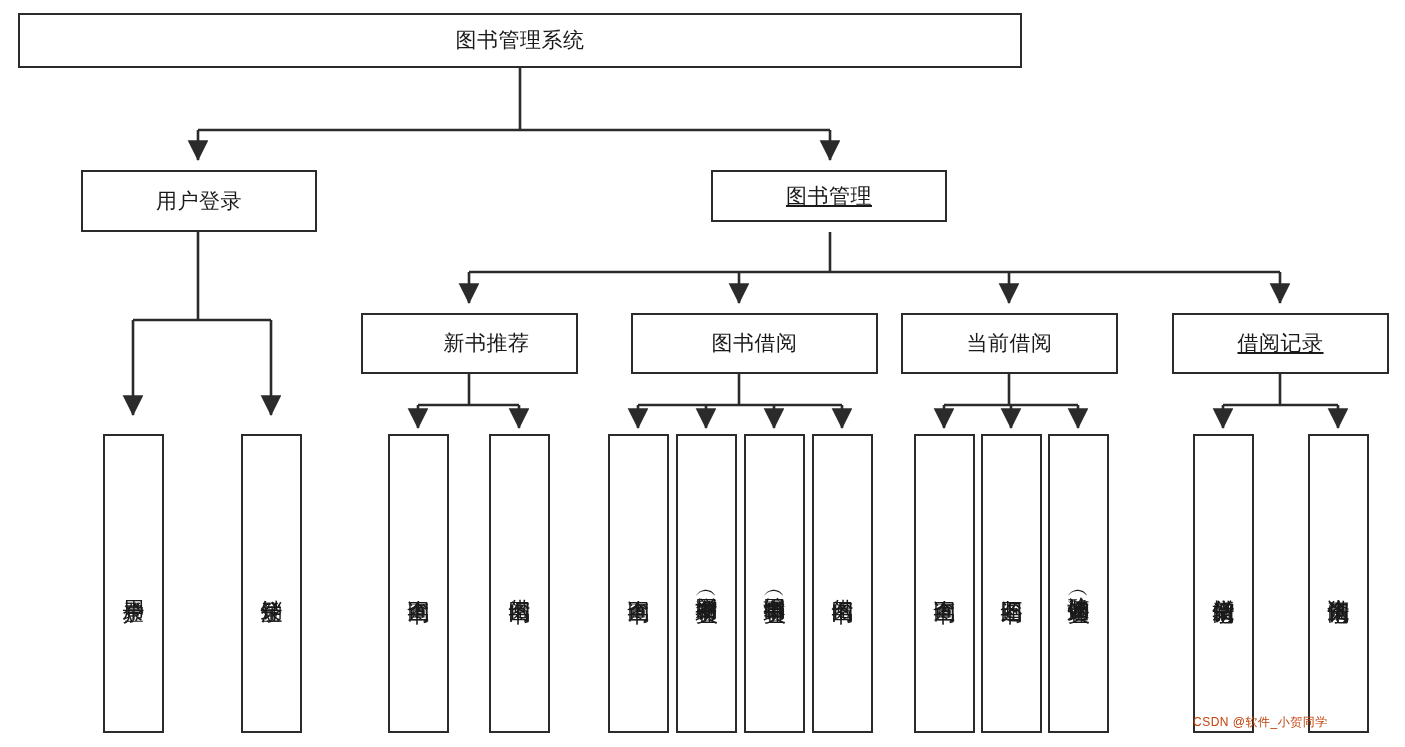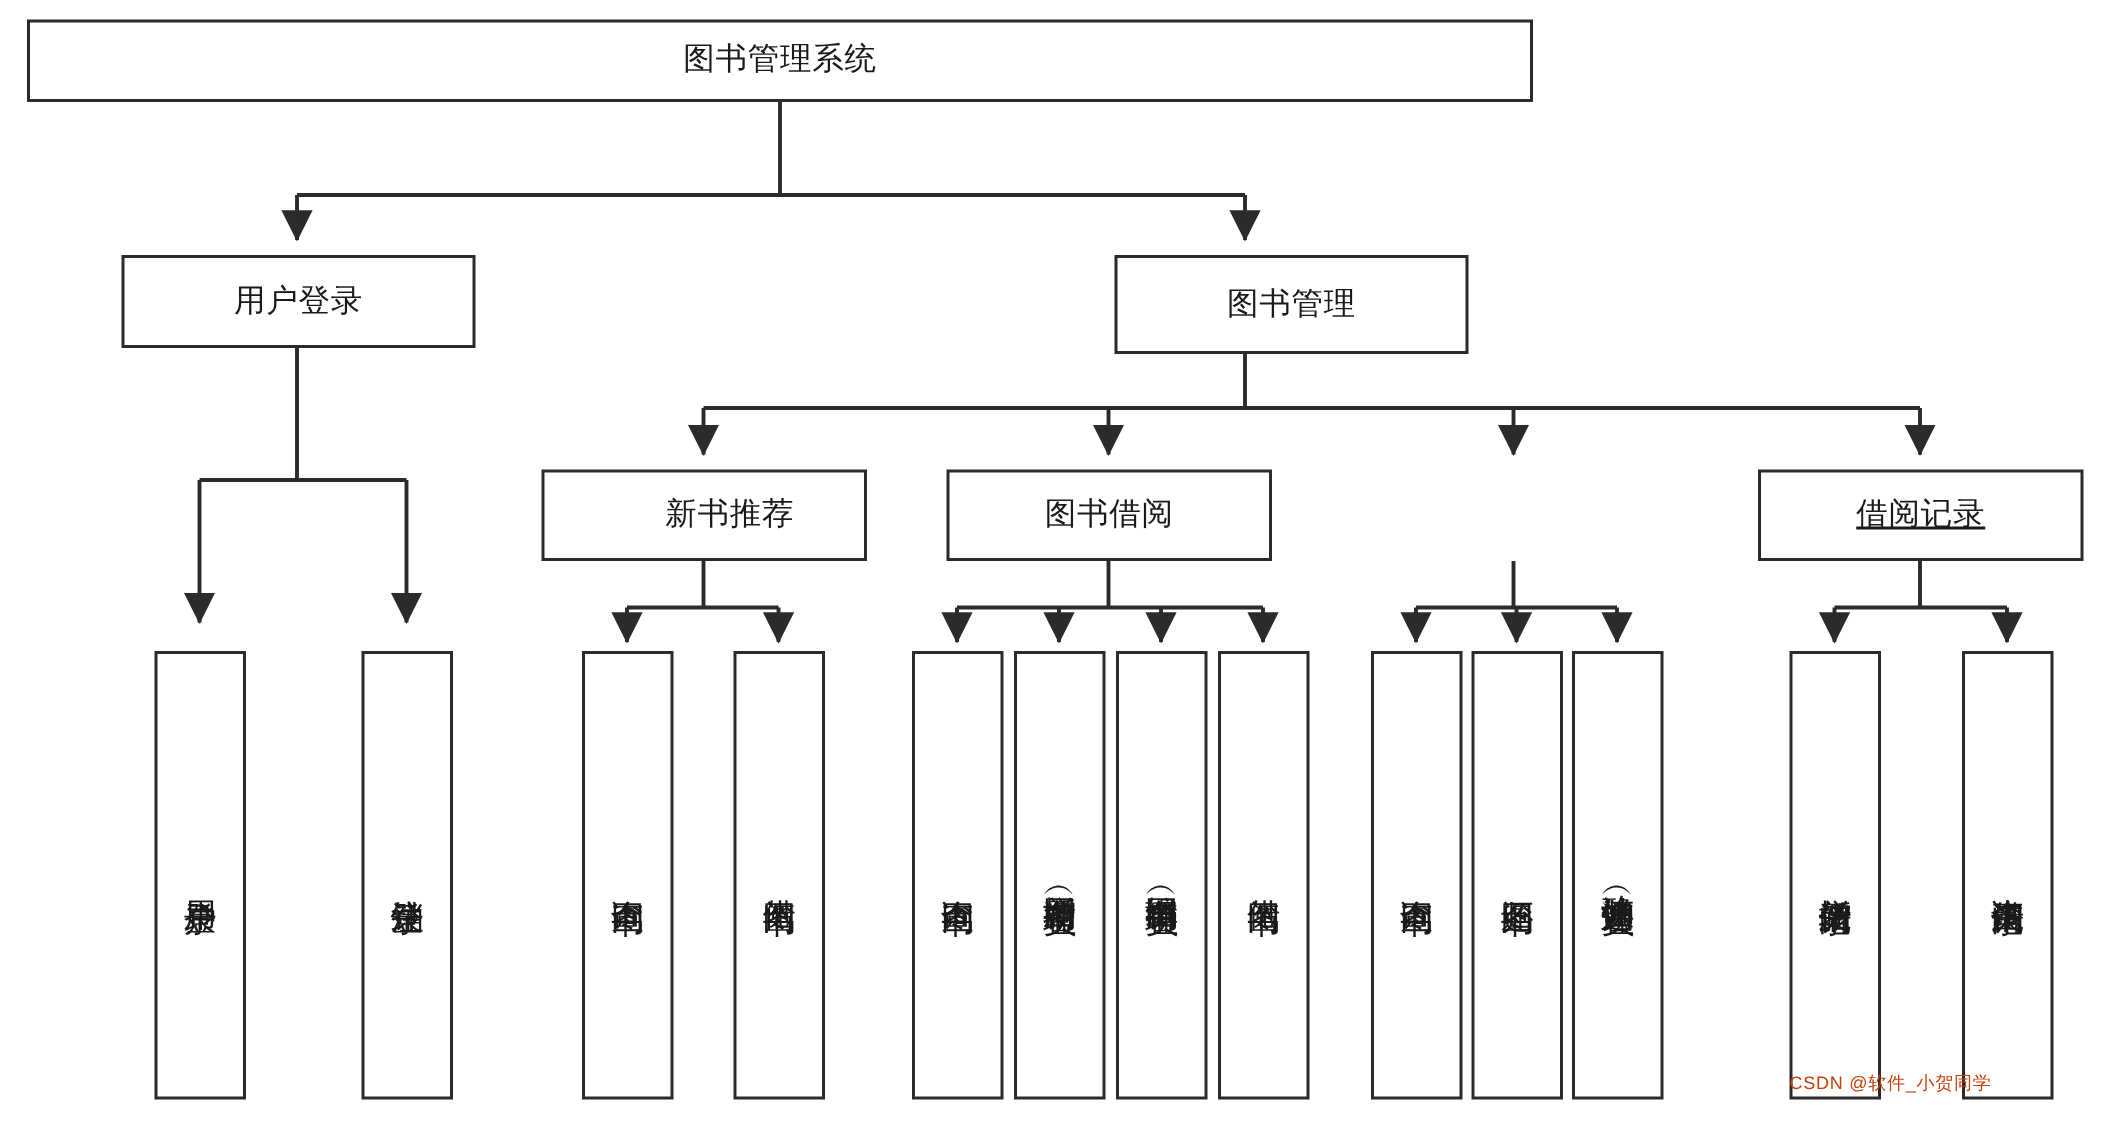--- a/index.html
+++ b/index.html
@@ -124,29 +124,32 @@
     </g>
   </svg>
 
   <div class="node horizontal" style="left:18px; top:13px; width:1004px; height:55px;">
     <span class="label">图书管理系统</span>
   </div>
 
   <div class="node horizontal" style="left:81px; top:170px; width:236px; height:62px;">
     <span class="label">用户登录</span>
   </div>
-  <div class="node horizontal" style="left:743px; top:170px; width:236px; height:66px;">
+  <div class="node horizontal" style="left:711px; top:170px; width:236px; height:52px;text-decoration:underline;">
     <span class="label">图书管理</span>
   </div>
 
   <div class="node horizontal" style="left:361px; top:313px; width:217px; height:61px;padding-left:34px;">
     <span class="label">新书推荐</span>
   </div>
-  <div class="node horizontal" style="left:631px; top:313px; width:217px; height:61px;">
+  <div class="node horizontal" style="left:631px; top:313px; width:247px; height:61px;">
     <span class="label">图书借阅</span>
+  </div>
+  <div class="node horizontal" style="left:901px; top:313px; width:217px; height:61px;">
+    <span class="label">当前借阅</span>
   </div>
   <div class="node horizontal" style="left:1172px; top:313px; width:217px; height:61px;text-decoration:underline;">
     <span class="label">借阅记录</span>
   </div>
 
   <div class="node vertical" style="left:103px; top:434px; width:61px; height:299px;">
     <span class="label">用户登录</span>
   </div>
   <div class="node vertical" style="left:241px; top:434px; width:61px; height:299px;">
     <span class="label">注销登录</span>

